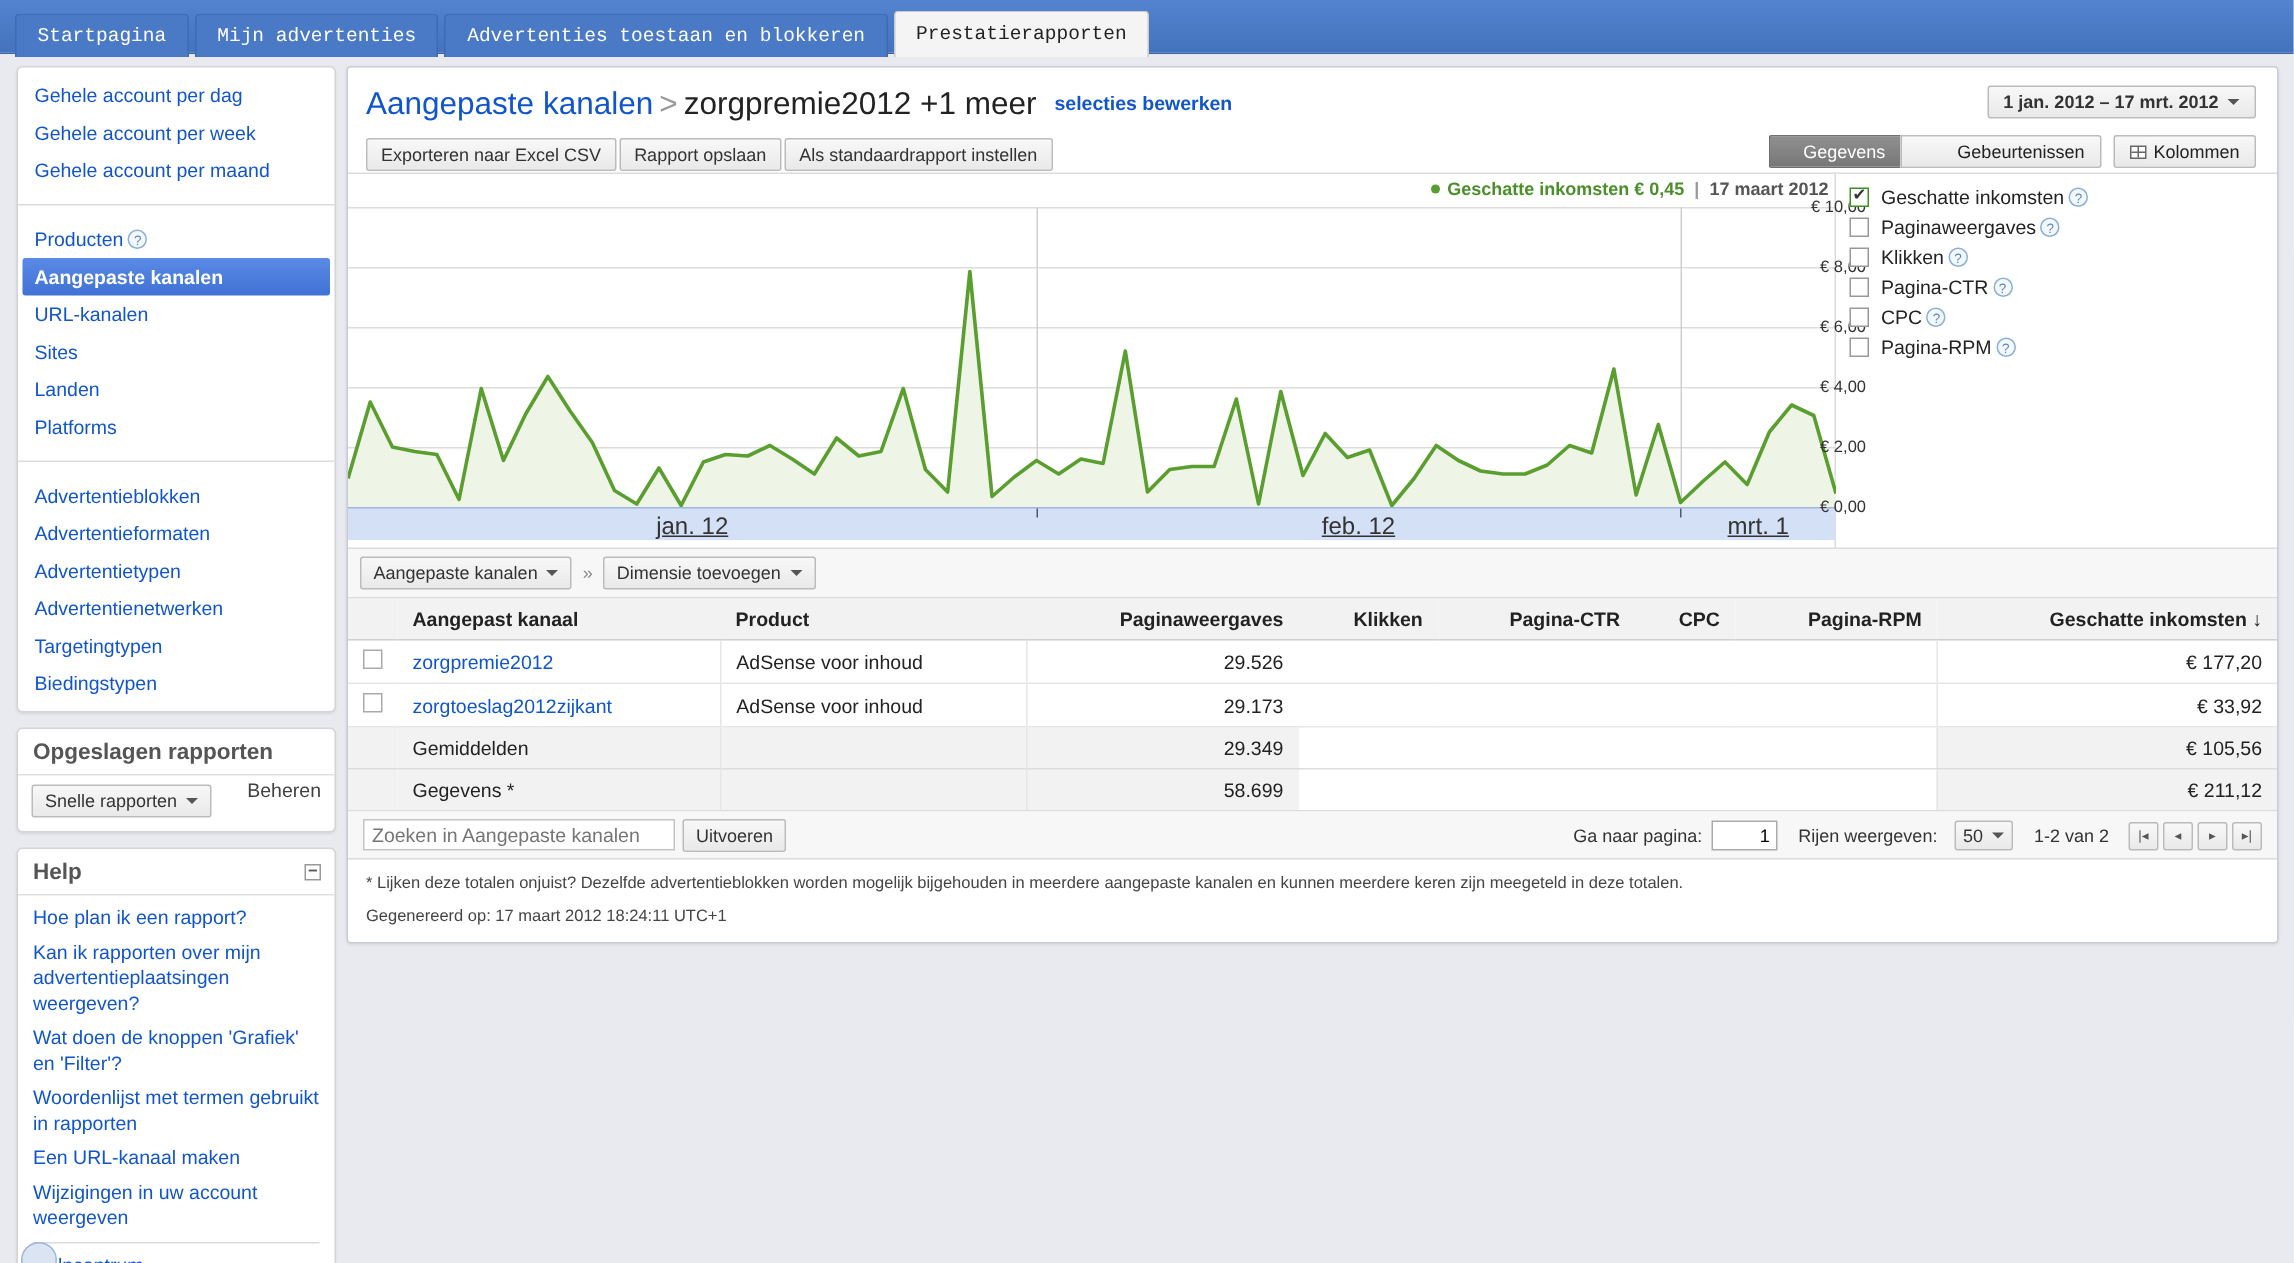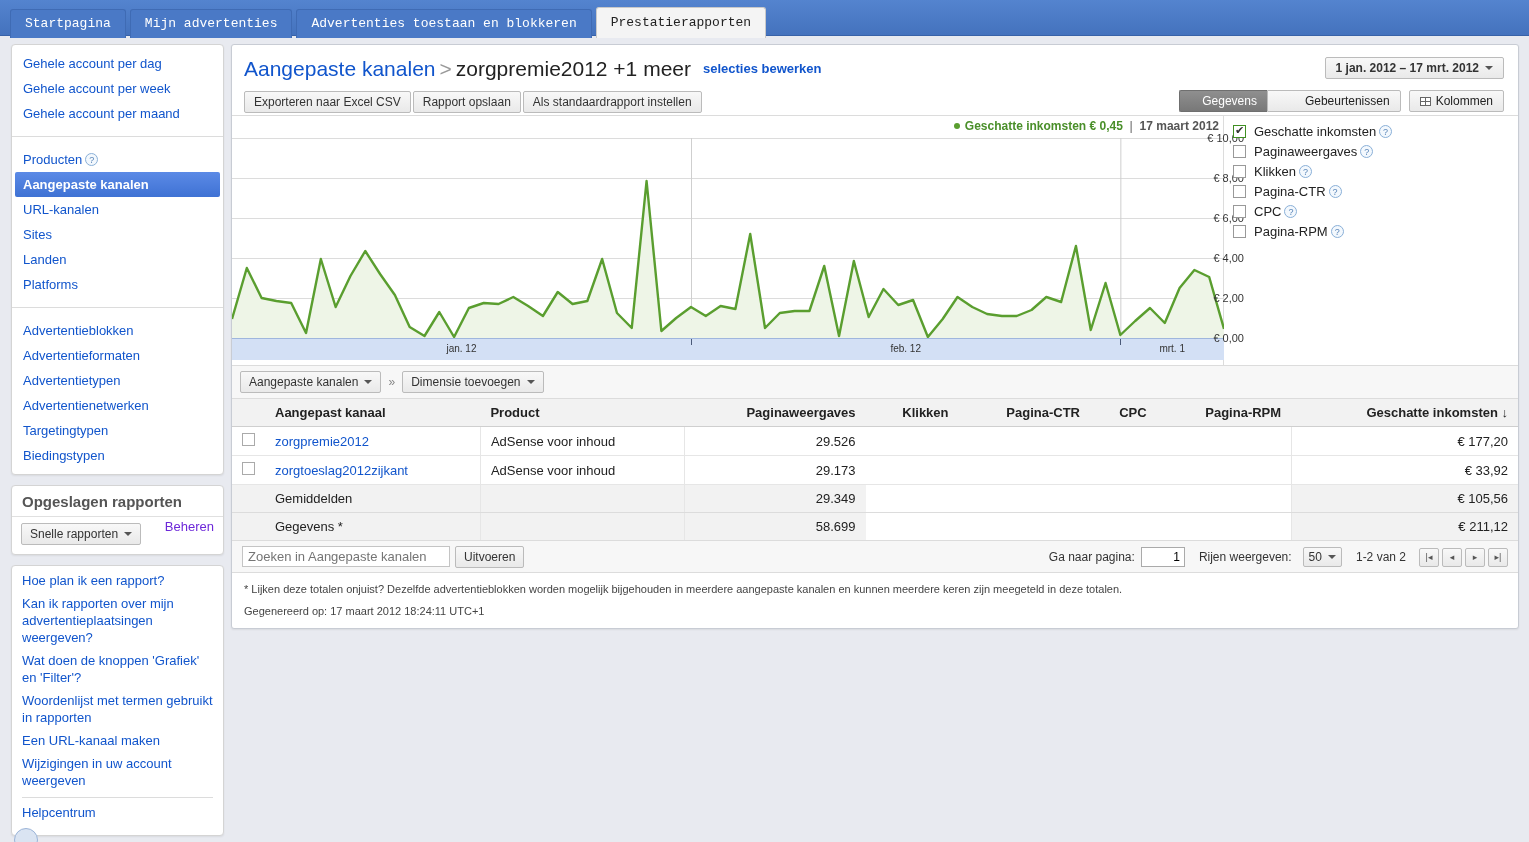--- a/index.html
+++ b/index.html
@@ -86,21 +86,21 @@
     border-bottom: 1px solid #e0e0e0;
     position: relative;
   }
   .collapse-box {
     position: absolute; right: 9px; top: 10px;
     width: 11px; height: 11px; border: 1px solid #999; background: #fff;
     line-height: 9px; text-align: center; font-size: 11px; color: #555;
     cursor: pointer;
   }
   .saved-body { padding: 6px 9px 9px 9px; position: relative; }
-  .beheren { position: absolute; right: 9px; top: 2px; color: #6d28d9; font-size: 13px; cursor: pointer; }
+  .beheren { position: absolute; right: 9px; top: 2px; color: #404040; font-size: 13px; cursor: pointer; }
   .btn {
     display: inline-block;
     background: linear-gradient(to bottom, #f8f8f8 0%, #e9e9e9 100%);
     border: 1px solid #bbb;
     border-radius: 2px;
     padding: 3px 8px;
     font-size: 12px;
     color: #333;
     cursor: pointer;
     white-space: nowrap;
@@ -167,21 +167,21 @@
   }
   .chart-title .dot { display:inline-block; width:6px; height:6px; border-radius:50%; background:#5a9e2f; margin-right:5px; vertical-align:1px;}
   .chart-title .date { color: #555; font-weight: bold; }
   .chart-svg { position: absolute; left: 0; top: 22px; }
   .ylabels { position: absolute; left: 984px; top: 22px; width: 92px; height: 205px; text-align: right; }
   .ylabel { position: absolute; right: 64px; font-size: 11px; color: #333; white-space: nowrap; }
   .xaxis {
     position: absolute; left: 0; top: 222px; width: 992px; height: 22px;
     background: #d3e0f5; border-top: 1px solid #9fb6dd;
   }
-  .xlabel { position: absolute; top: 4px; font-size: 10px; color: #333; transform: translateX(-50%); white-space: nowrap; }
+  .xlabel { position: absolute; top: 4px; font-size: 16px; color: #333; transform: translateX(-50%); white-space: nowrap; text-decoration: underline; }
   .xtick { position: absolute; top: 0; width: 1px; height: 6px; background: #4a5a78; }
 
   .metrics {
     position: absolute; left: 993px; top: 0; width: 294px; height: 250px;
     padding: 8px 0 0 8px;
   }
   .metric { display: flex; align-items: center; margin-bottom: 5px; cursor: pointer; }
   .cb {
     width: 13px; height: 13px; border: 1px solid #999; background: #fff;
     margin-right: 8px; flex: none; position: relative;
@@ -292,20 +292,24 @@
 
   <div class="panel">
     <div class="panel-head">Opgeslagen rapporten</div>
     <div class="saved-body">
       <span class="beheren">Beheren</span>
       <span class="btn"><span>Snelle rapporten</span><i class="caret"></i></span>
     </div>
   </div>
 
   <div class="panel">
+    <div class="panel-head">
+      <span>Help</span>
+      <span class="collapse-box">−</span>
+    </div>
     <div class="help-body">
       <div id="help-links">
           <span class="help-link">Hoe plan ik een rapport?</span>
           <span class="help-link">Kan ik rapporten over mijn advertentieplaatsingen weergeven?</span>
           <span class="help-link">Wat doen de knoppen 'Grafiek' en 'Filter'?</span>
           <span class="help-link">Woordenlijst met termen gebruikt in rapporten</span>
           <span class="help-link">Een URL-kanaal maken</span>
           <span class="help-link">Wijzigingen in uw account weergeven</span>
         </div>
       <div class="helpcentrum-sep"></div>

